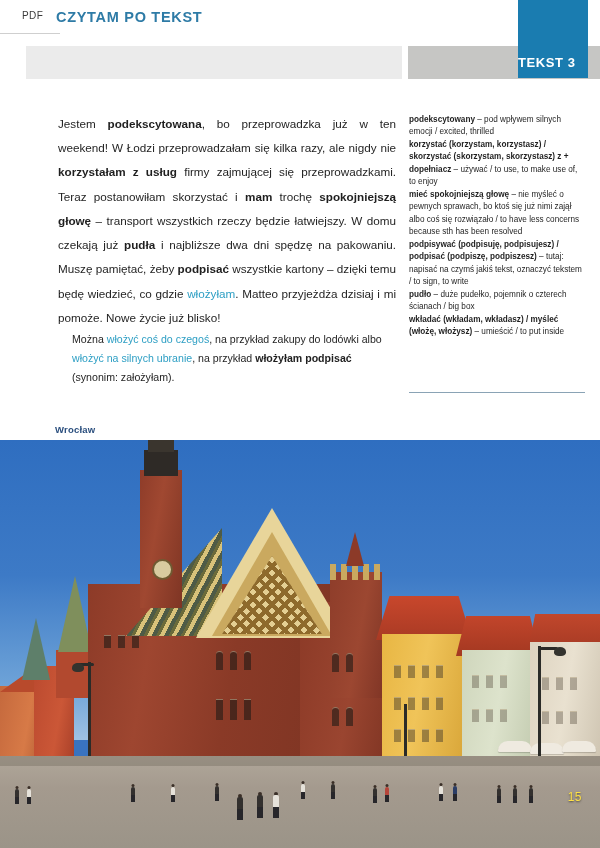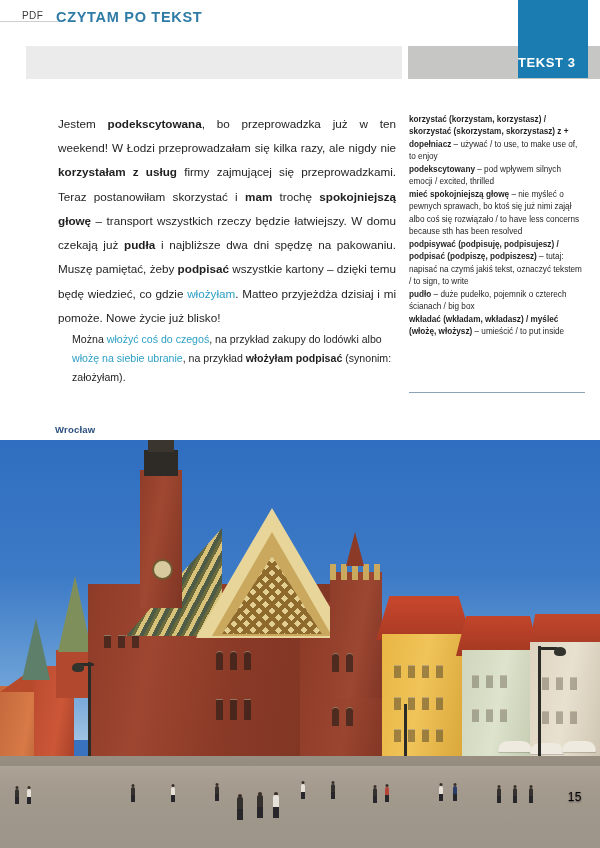--- a/index.html
+++ b/index.html
@@ -13,21 +13,21 @@
     position: relative;
     overflow: hidden;
     font-family: "Liberation Sans", sans-serif;
     color: #2b2b2b;
   }
 
   
   #pdf-tab {
     position: absolute;
     left: 0; top: 0;
-    width: 60px; height: 22px;
+    width: 60px; height: 34px;
     border-bottom: 1px solid #cfcfcf;
     box-sizing: border-box;
   }
   #pdf-tab .lbl {
     position: absolute;
     left: 22px; top: 10px;
     font-size: 10px;
     letter-spacing: .4px;
     color: #3a3a3a;
   }
@@ -383,21 +383,21 @@
   .person.big .legs { width: 6px; height: 11px; top: 15px; }
   .person.big .head { width: 4px; height: 4px; }
   .person.w .body { background: #e6e2da; }
   .person.r .body { background: #b5453a; }
   .person.b .body { background: #2b3d66; }
 
   #page-number {
     position: absolute;
     right: 18px; bottom: 44px;
     font-size: 12px;
-    color: #000000;
+    color: #fde047;
     text-shadow: 0 1px 2px rgba(0,0,0,.55);
     letter-spacing: .5px;
   }
 </style>
 </head>
 <body>
 
 <div id="pdf-tab">
   <span class="lbl">PDF</span>
 </div>
@@ -406,25 +406,25 @@
   <div id="header-bar-light"></div>
   <div id="header-bar-dark"></div>
 </div>
 <div id="header-title">CZYTAM PO TEKST</div>
 <div id="tekst-badge">
   <span class="lbl">TEKST 3</span>
 </div>
 
 <div id="main-text">Jestem <b>podekscytowana</b>, bo przeprowadzka już w ten weekend! W Łodzi przeprowadzałam się kilka razy, ale nigdy nie <b>korzystałam z usług</b> firmy zajmującej się przeprowadzkami. Teraz postanowiłam skorzystać i <b>mam</b> trochę <b>spokojniejszą głowę</b> – transport wszystkich rzeczy będzie łatwiejszy. W domu czekają już <b>pudła</b> i najbliższe dwa dni spędzę na pakowaniu. Muszę pamiętać, żeby <b>podpisać</b> wszystkie kartony – dzięki temu będę wiedzieć, co gdzie <span class="hl">włożyłam</span>. Matteo przyjeżdża dzisiaj i mi pomoże. Nowe życie już blisko!</div>
 
-<div id="note-box">Można <span class="hl">włożyć coś do czegoś</span>, na przykład zakupy do lodówki albo <span class="hl">włożę na siebie ubranie</span>, na przykład <b>włożyłam podpisać</b> (synonim: założyłam).</div>
+<div id="note-box">Można <span class="hl">włożyć coś do czegoś</span>, na przykład zakupy do lodówki albo <span class="hl">włożyć na silnych ubranie</span>, na przykład <b>włożyłam podpisać</b> (synonim: założyłam).</div>
 
 <div id="vocab">
+    <p class="entry"><b>podekscytowany</b> – pod wpływem silnych emocji / excited, thrilled</p>
     <p class="entry"><b>korzystać (korzystam, korzystasz) / skorzystać (skorzystam, skorzystasz) z + dopełniacz</b> – używać / to use, to make use of, to enjoy</p>
-    <p class="entry"><b>podekscytowany</b> – pod wpływem silnych emocji / excited, thrilled</p>
     <p class="entry"><b>mieć spokojniejszą głowę</b> – nie myśleć o pewnych sprawach, bo ktoś się już nimi zajął albo coś się rozwiązało / to have less concerns because sth has been resolved</p>
     <p class="entry"><b>podpisywać (podpisuję, podpisujesz) / podpisać (podpiszę, podpiszesz)</b> – tutaj: napisać na czymś jakiś tekst, oznaczyć tekstem / to sign, to write</p>
     <p class="entry"><b>pudło</b> – duże pudełko, pojemnik o czterech ścianach / big box</p>
     <p class="entry"><b>wkładać (wkładam, wkładasz) / myśleć (włożę, włożysz)</b> – umieścić / to put inside</p>
   </div>
 <div id="vocab-rule"></div>
 
 <div id="caption">Wrocław</div>
 
 <div id="photo">

